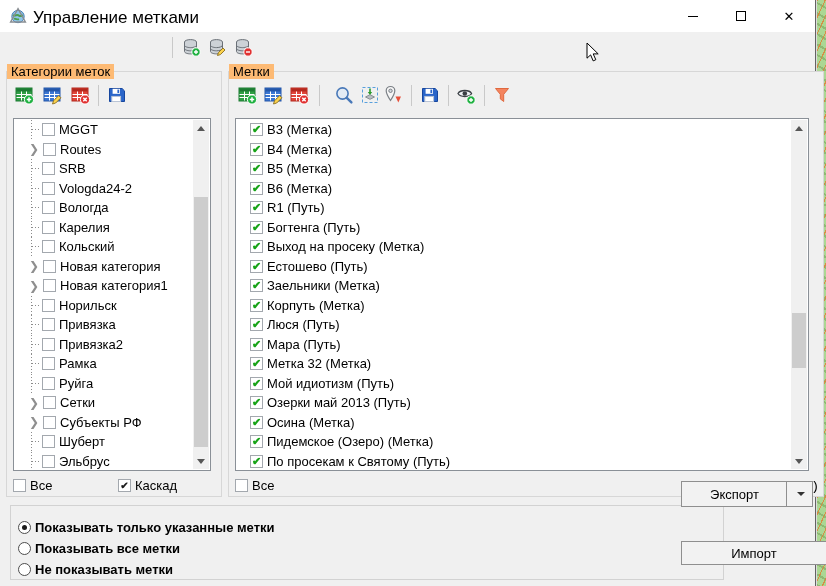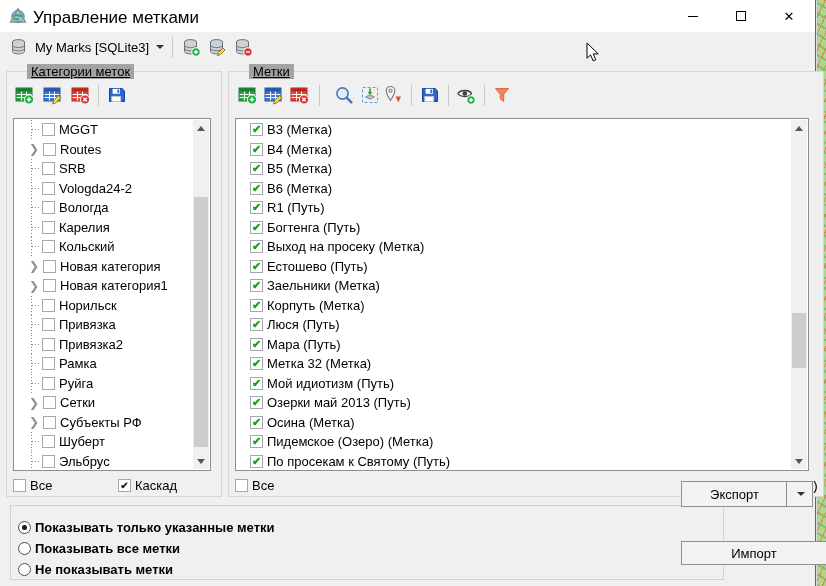--- a/index.html
+++ b/index.html
@@ -23,21 +23,21 @@
   
   .maintoolbar{position:absolute;left:0;top:32px;width:100%;height:30px;background:#f0f0f0;}
   .dbselector{position:absolute;left:6px;top:3px;height:24px;display:flex;align-items:center;padding:0 4px;}
   .dbselector .txt{margin:0 4px 0 6px;white-space:nowrap;}
   .caret{width:0;height:0;border-left:4px solid transparent;border-right:4px solid transparent;border-top:4px solid #333;margin-left:3px;}
   .vsep{position:absolute;width:1px;background:#c9c9c9;}
   .tbtn{position:absolute;width:22px;height:22px;display:flex;align-items:center;justify-content:center;}
   .ic{display:flex;align-items:center;justify-content:center;}
   
   .group{position:absolute;border:1px solid #d7d7d7;background:#f0f0f0;box-sizing:border-box;}
-  .grouplabel{position:absolute;top:-8px;left:20px;background:#a3a3a3;padding:0 4px;white-space:nowrap;text-decoration:underline;}
+  .grouplabel{position:absolute;top:-8px;left:0;background:#fdba74;padding:0 4px;white-space:nowrap;}
   
   .listbox{position:absolute;background:#fff;border:1px solid #8a9097;box-sizing:border-box;overflow:hidden;}
   .rows{position:absolute;left:0;top:1px;right:17px;}
   .row{height:19.5px;display:flex;align-items:center;padding-left:14px;white-space:nowrap;}
   .conn{width:14px;height:19.5px;flex:0 0 auto;
     background-image:repeating-linear-gradient(to bottom,#8c8c8c 0 1px,transparent 1px 3px),
                      repeating-linear-gradient(to right,#8c8c8c 0 1px,transparent 1px 3px);
     background-size:1px 100%,9px 1px;background-position:3px 0,4px 9px;background-repeat:no-repeat;}
   .chev{width:14px;flex:0 0 auto;color:#8f8f8f;font-size:12px;text-align:left;padding-left:1px;}
   .cb{width:13px;height:13px;border:1px solid #a3a8ae;background:#fff;flex:0 0 auto;box-sizing:border-box;
@@ -95,31 +95,20 @@
         </div>
       <div class="winbtn" style="left:717px;">
           <span class="glyph-max"></span>
         </div>
       <div class="winbtn" style="left:765px;">
           <span class="glyph-close">✕</span>
         </div>
     </div>
 
     <div class="maintoolbar">
-      <div class="dbselector">
-        <span class="ic">
-            <svg width="19" height="19" viewBox="0 0 19 19">
-              <ellipse cx="8.5" cy="4" rx="6" ry="2.4" fill="#cdd2d7" stroke="#6a7077"></ellipse>
-              <path d="M2.5 4v9.5c0 1.3 2.7 2.4 6 2.4s6-1.1 6-2.4V4" fill="#cdd2d7" stroke="#6a7077"></path>
-              <path d="M2.5 7.2c0 1.3 2.7 2.4 6 2.4s6-1.1 6-2.4M2.5 10.4c0 1.3 2.7 2.4 6 2.4s6-1.1 6-2.4" fill="none" stroke="#6a7077"></path>
-            </svg>
-          </span>
-        <span class="txt">My Marks [SQLite3]</span>
-        <span class="caret"></span>
-      </div>
       <div class="vsep" style="left:172px;top:5px;height:21px;"></div>
       <div class="tbtn" style="left:180px;top:4px;">
           <span class="ic">
             <svg width="19" height="19" viewBox="0 0 19 19">
               <ellipse cx="8.5" cy="4" rx="6" ry="2.4" fill="#cdd2d7" stroke="#6a7077"></ellipse>
               <path d="M2.5 4v9.5c0 1.3 2.7 2.4 6 2.4s6-1.1 6-2.4V4" fill="#cdd2d7" stroke="#6a7077"></path>
               <path d="M2.5 7.2c0 1.3 2.7 2.4 6 2.4s6-1.1 6-2.4M2.5 10.4c0 1.3 2.7 2.4 6 2.4s6-1.1 6-2.4" fill="none" stroke="#6a7077"></path>
               <circle cx="14" cy="14" r="4.2" fill="#1fb141" stroke="#fff"></circle>
               <path d="M14 12v4M12 14h4" stroke="#fff" stroke-width="1.4"></path>
             </svg>

